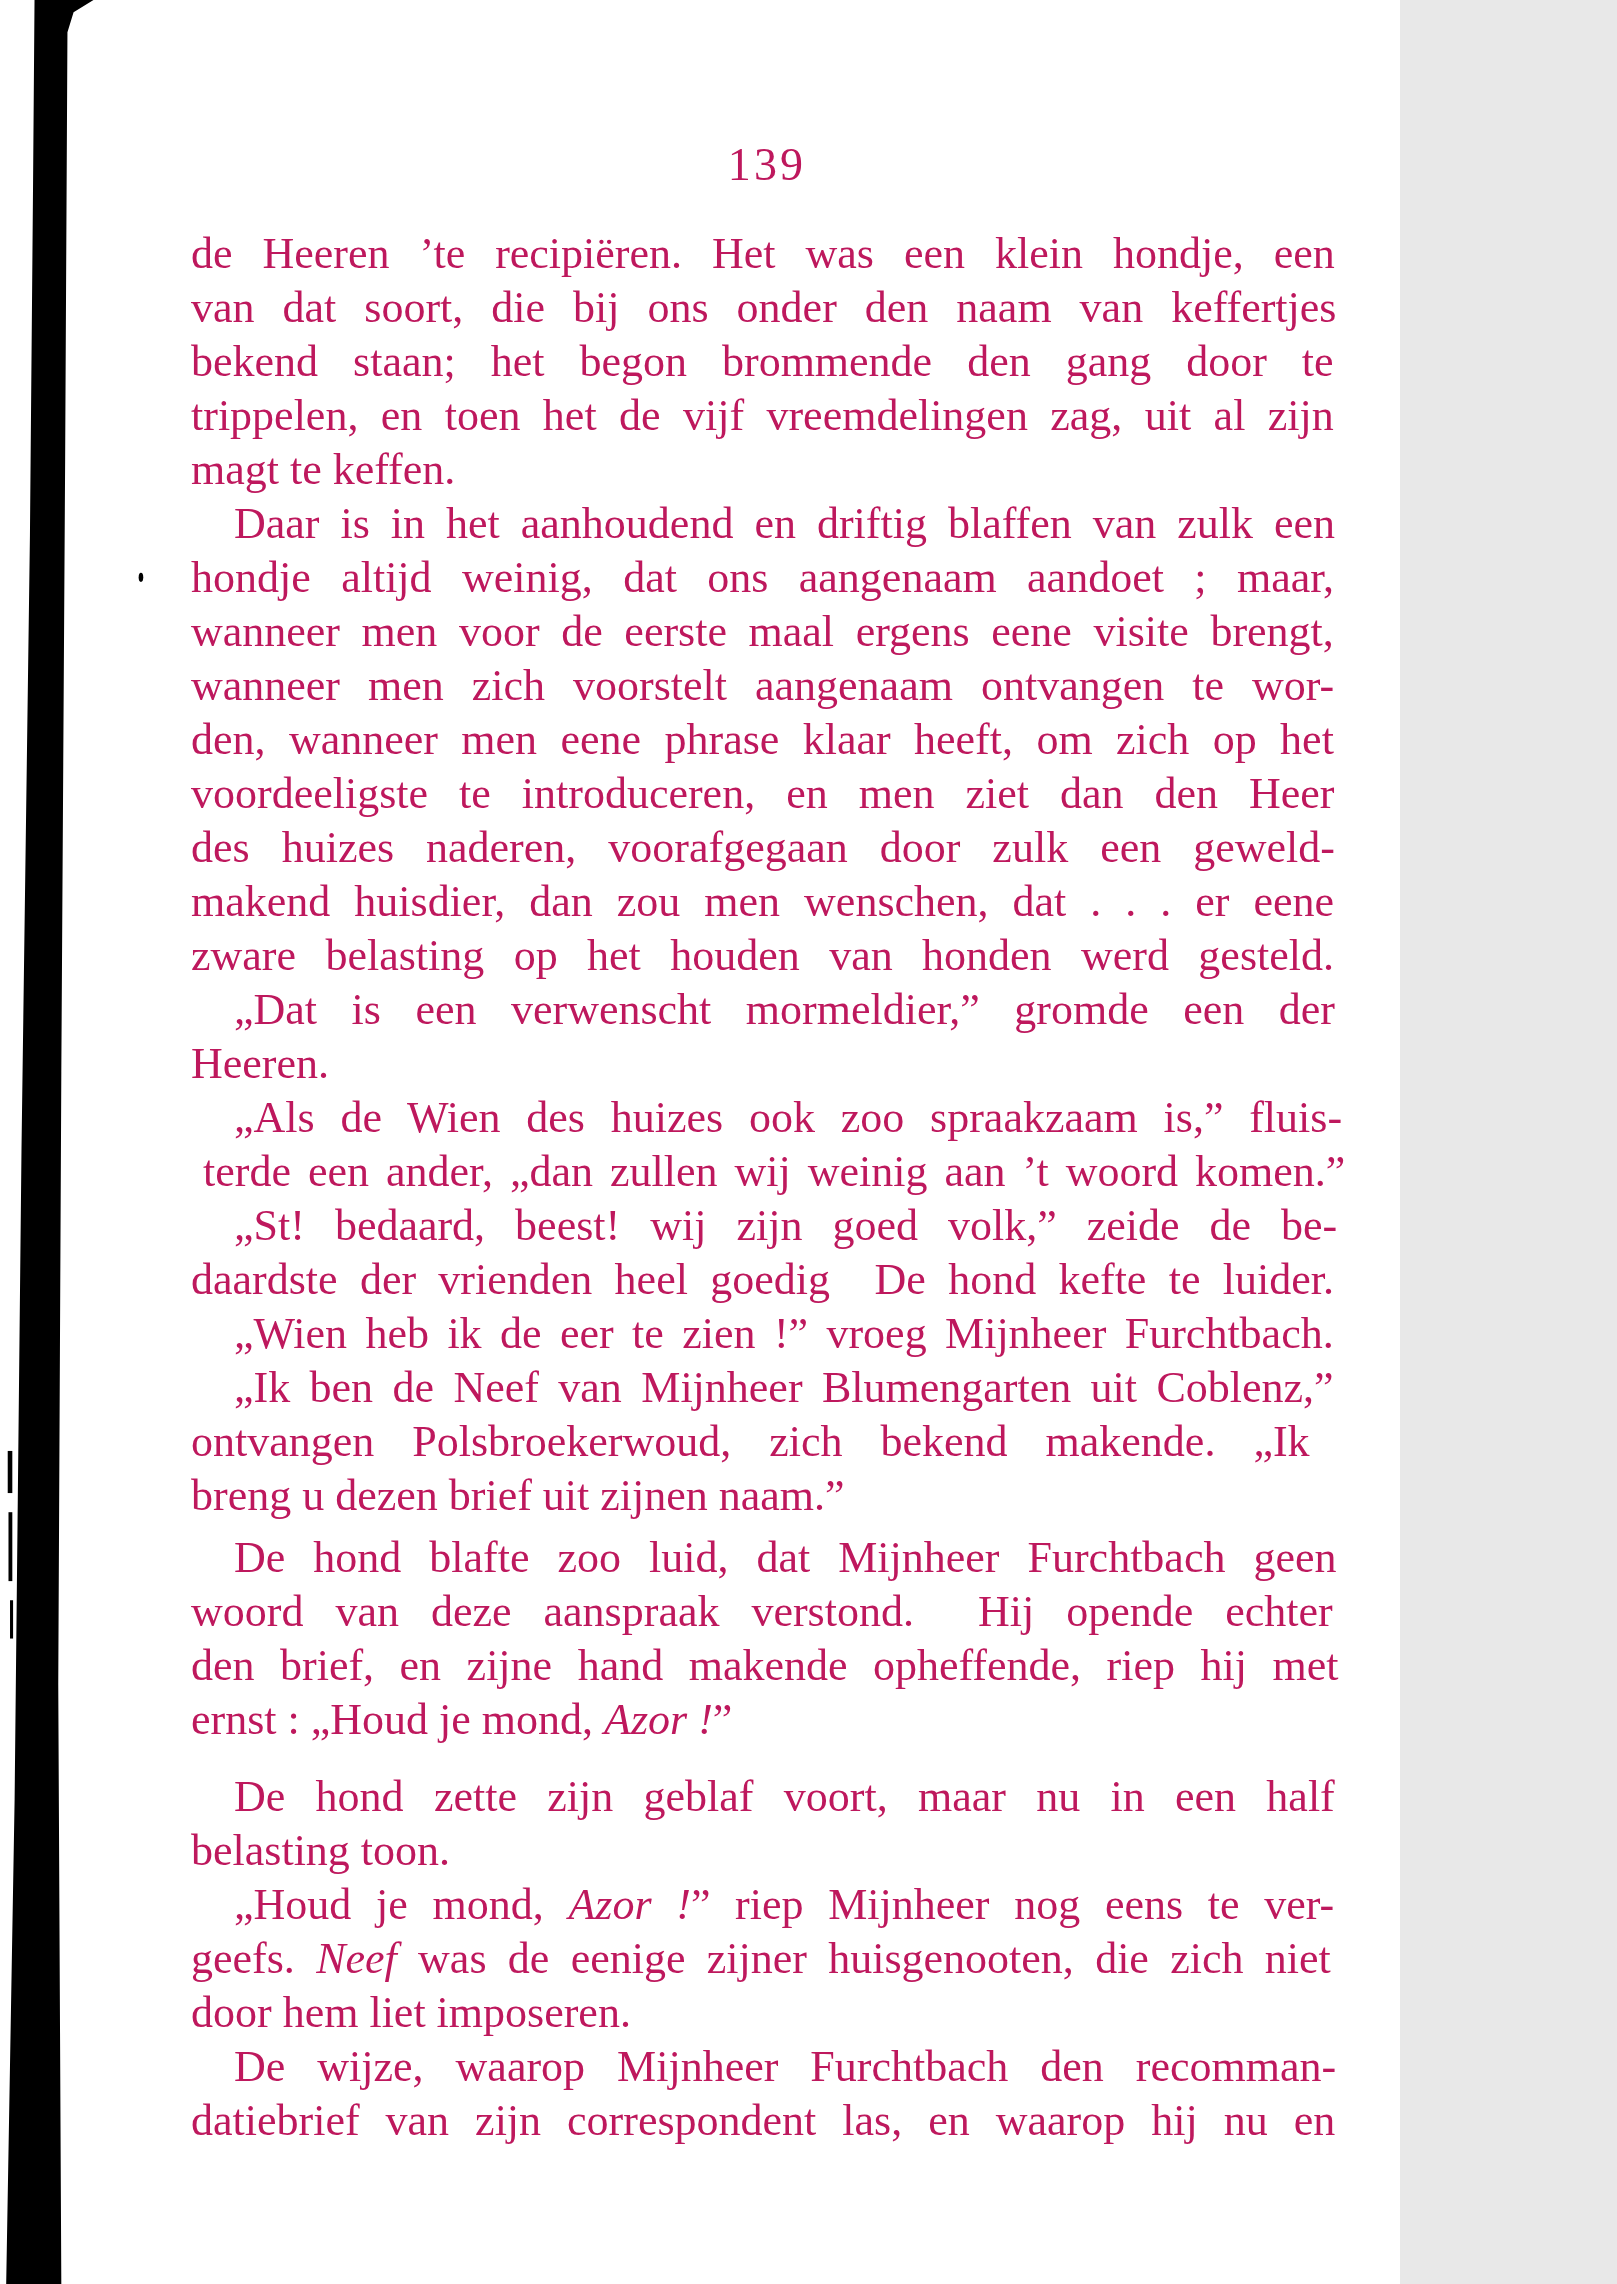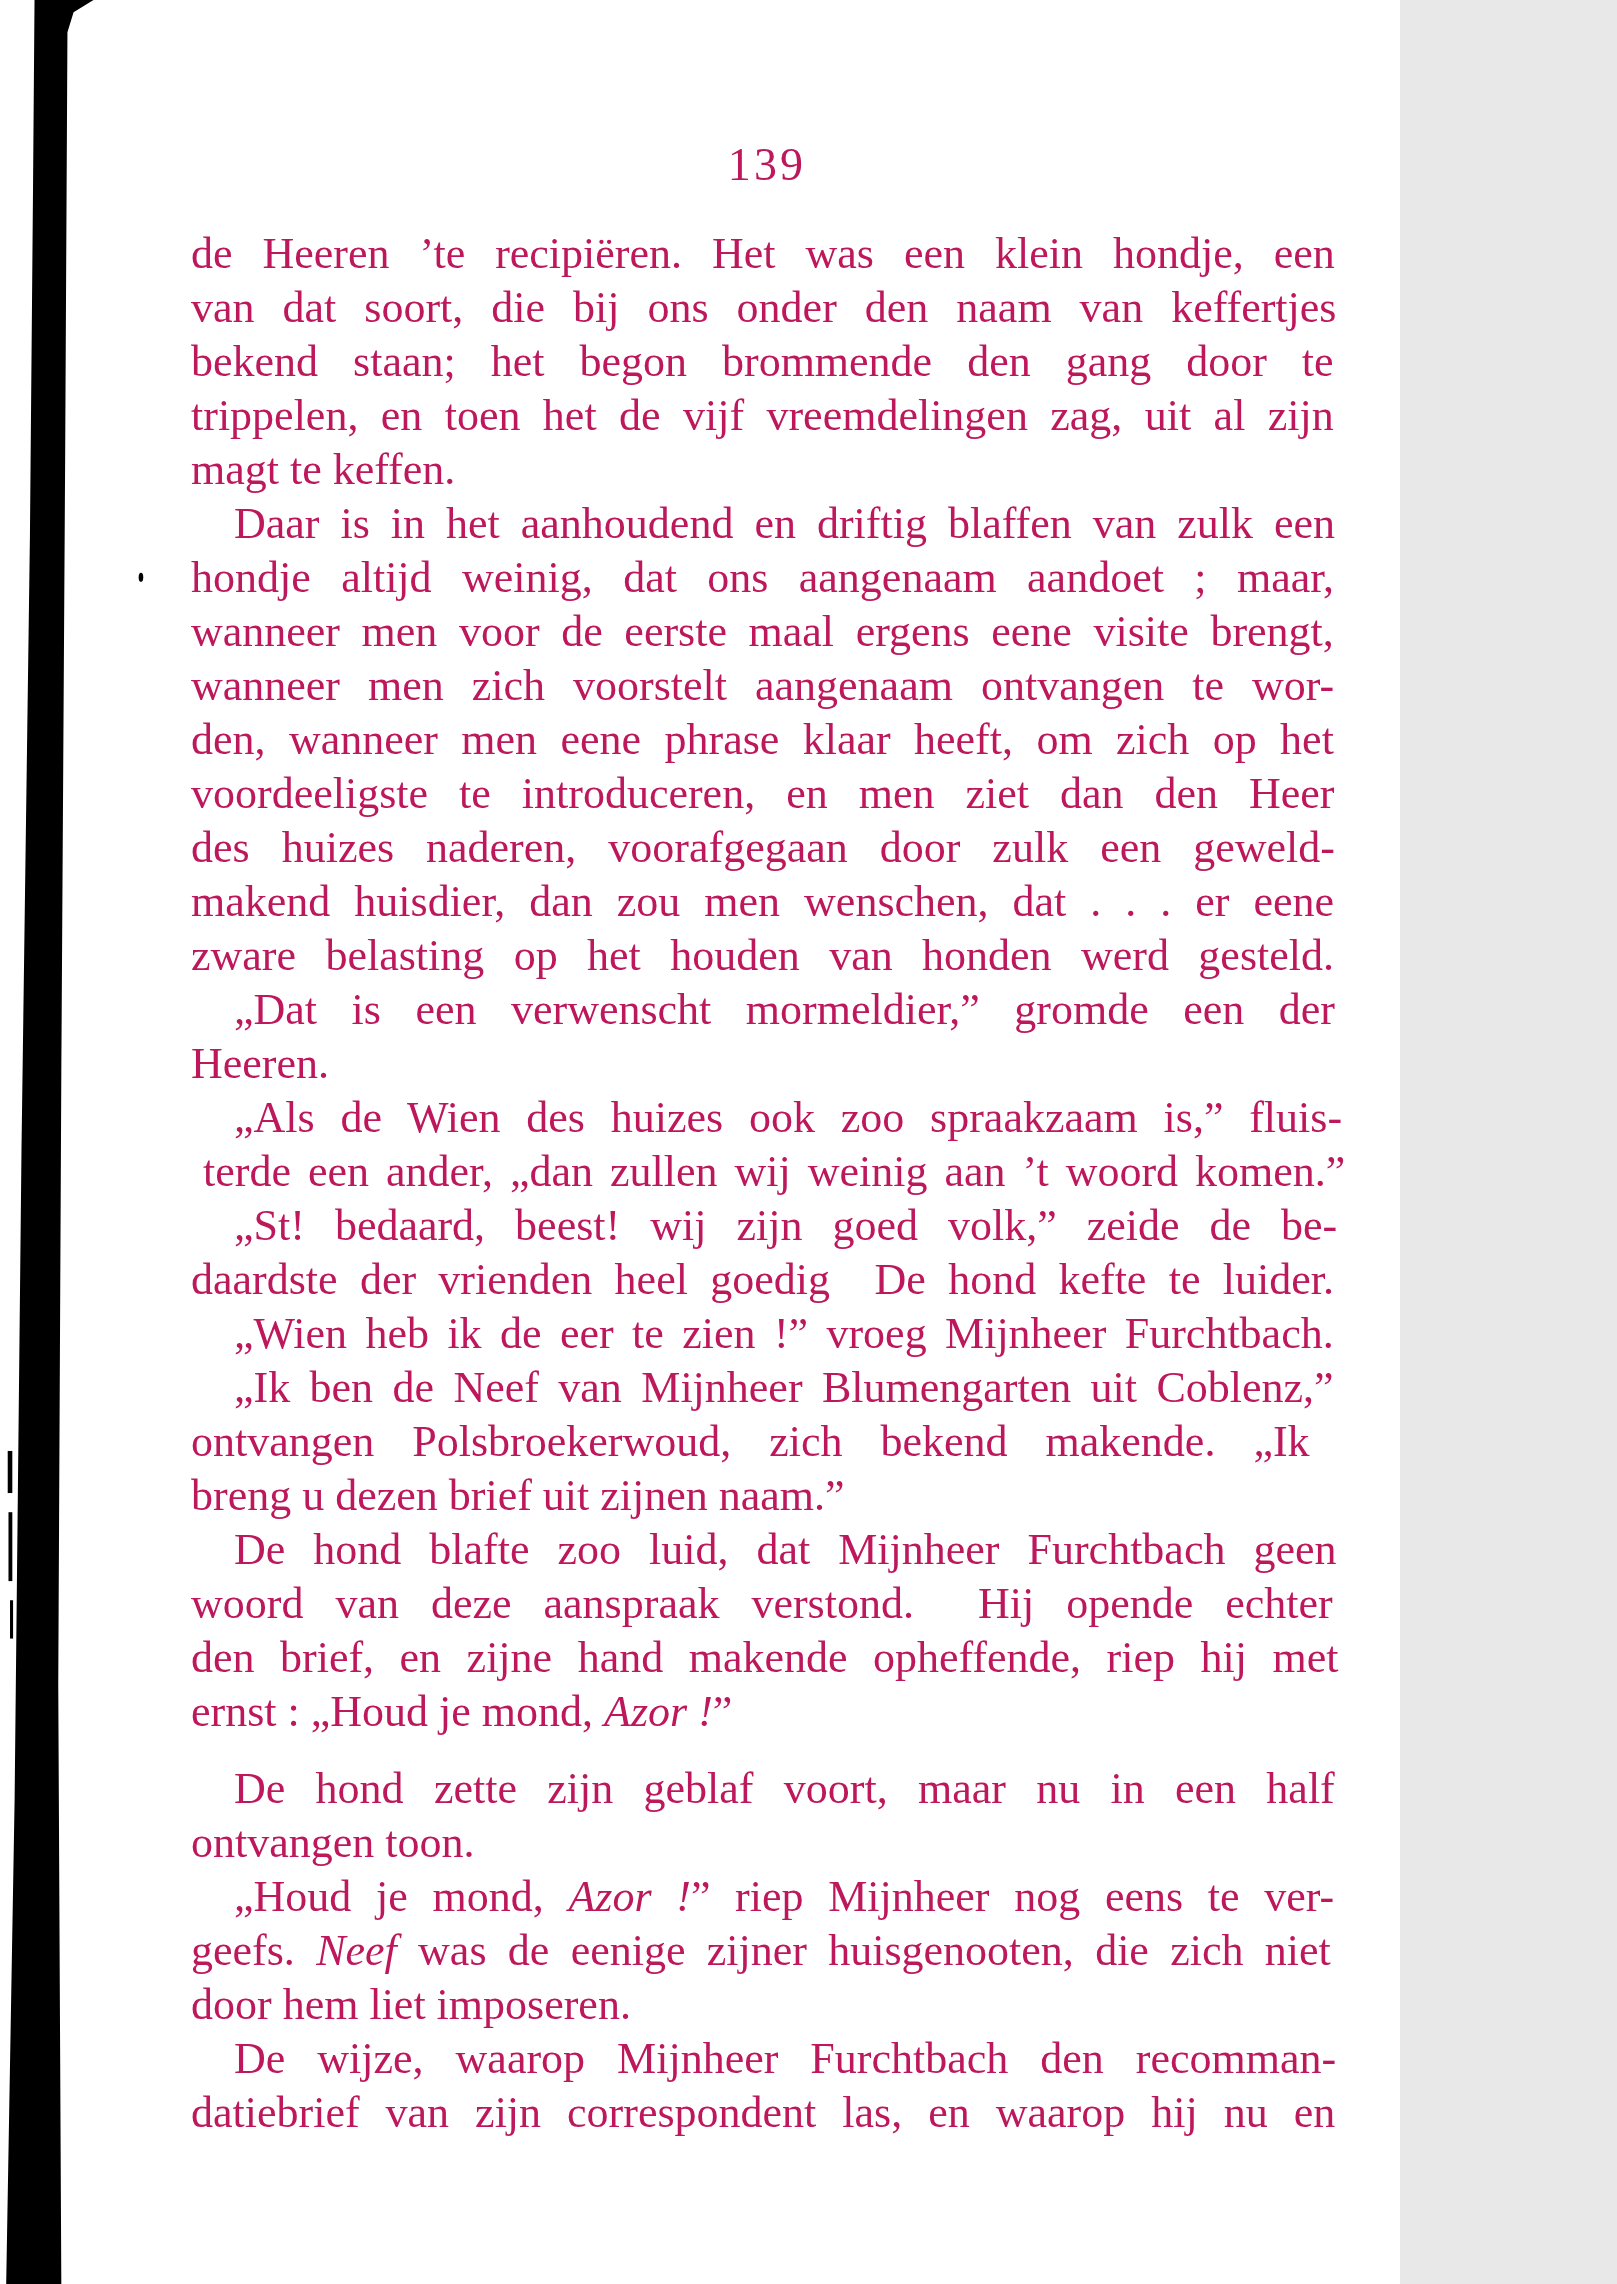--- a/index.html
+++ b/index.html
@@ -61,26 +61,26 @@
       <div class="line indent" style="word-spacing: 23.5px;"><span><span>„Dat is een verwenscht mormeldier,” gromde een der</span></span></div>
       <div class="line"><span><span>Heeren.</span></span></div>
       <div class="line indent" style="word-spacing: 14.8px;"><span><span>„Als de Wien des huizes ook zoo spraakzaam is,” fluis-</span></span></div>
       <div class="line" style="word-spacing: 6px; margin-left: 12px;"><span><span>terde een ander, „dan zullen wij weinig aan ’t woord komen.”</span></span></div>
       <div class="line indent" style="word-spacing: 19px;"><span><span>„St! bedaard, beest! wij zijn goed volk,” zeide de be-</span></span></div>
       <div class="line" style="word-spacing: 11.3px;"><span><span>daardste der vrienden heel goedig&nbsp; De hond kefte te luider.</span></span></div>
       <div class="line indent" style="word-spacing: 7.4px;"><span><span>„Wien heb ik de eer te zien !” vroeg Mijnheer Furchtbach.</span></span></div>
       <div class="line indent" style="word-spacing: 8.4px;"><span><span>„Ik ben de Neef van Mijnheer Blumengarten uit Coblenz,”</span></span></div>
       <div class="line" style="word-spacing: 27px;"><span><span>ontvangen Polsbroekerwoud, zich bekend makende. „Ik</span></span></div>
       <div class="line"><span><span>breng u dezen brief uit zijnen naam.”</span></span></div>
-      <div class="line indent" style="word-spacing: 17px;"><span><span>De hond blafte zoo luid, dat Mijnheer Furchtbach geen</span></span></div>
+      <div class="line indent" style="word-spacing: 17px; margin-top: 8px;"><span><span>De hond blafte zoo luid, dat Mijnheer Furchtbach geen</span></span></div>
       <div class="line" style="word-spacing: 21px;"><span><span>woord van deze aanspraak verstond.&nbsp; Hij opende echter</span></span></div>
       <div class="line" style="word-spacing: 14.5px;"><span><span>den brief, en zijne hand makende opheffende, riep hij met</span></span></div>
       <div class="line"><span><span>ernst : „Houd je mond, </span><span class="it">Azor !</span><span>”</span></span></div>
       <div class="line indent" style="word-spacing: 19.3px; margin-top: 23px;"><span><span>De hond zette zijn geblaf voort, maar nu in een half</span></span></div>
-      <div class="line"><span><span>ontvangen toon.</span></span></div>
+      <div class="line"><span><span>belasting toon.</span></span></div>
       <div class="line indent" style="word-spacing: 13.7px;"><span><span>„Houd je mond, </span><span class="it">Azor !</span><span>” riep Mijnheer nog eens te ver-</span></span></div>
       <div class="line" style="word-spacing: 10.3px;"><span><span>geefs. </span><span class="it">Neef</span><span> was de eenige zijner huisgenooten, die zich niet</span></span></div>
       <div class="line"><span><span>door hem liet imposeren.</span></span></div>
       <div class="line indent" style="word-spacing: 21px;"><span><span>De wijze, waarop Mijnheer Furchtbach den recomman-</span></span></div>
       <div class="line" style="word-spacing: 15px;"><span><span>datiebrief van zijn correspondent las, en waarop hij nu en</span></span></div>
     </div>
 
 </div>
 
 

